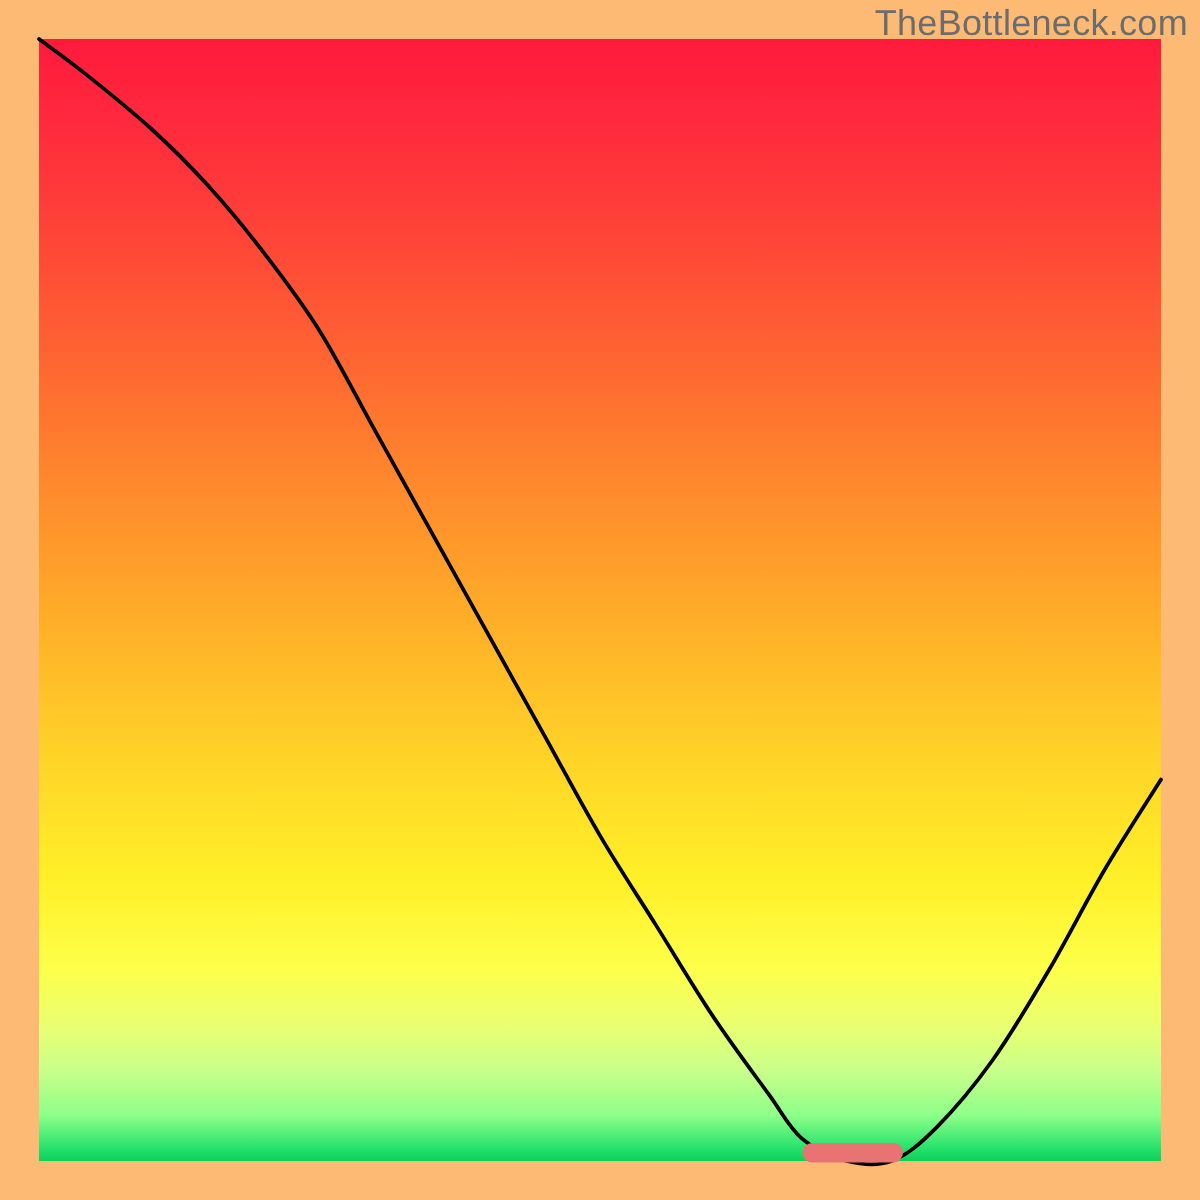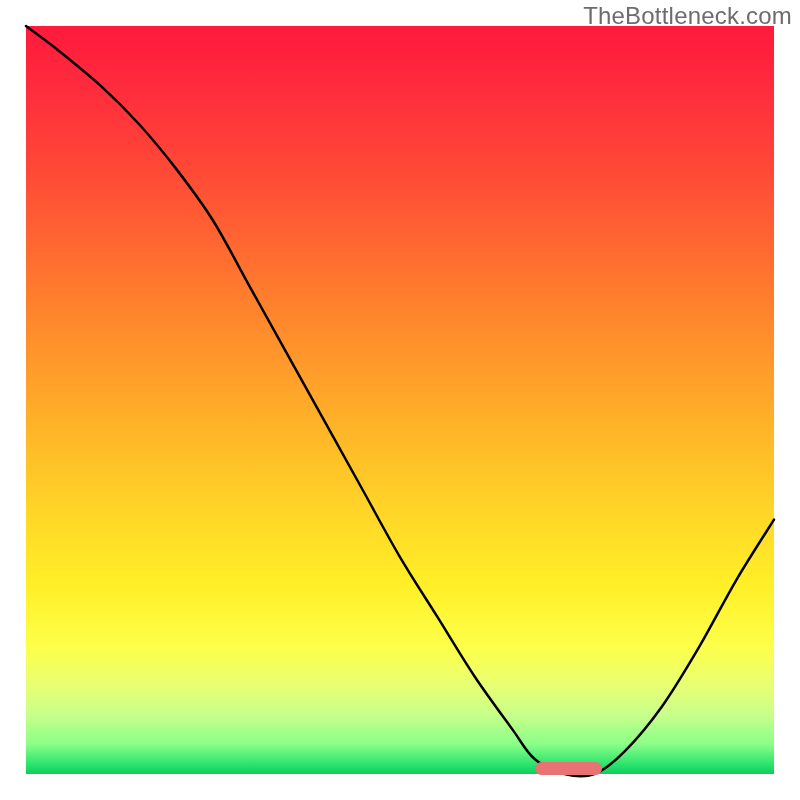--- a/index.html
+++ b/index.html
@@ -7,21 +7,21 @@
     padding: 0;
     width: 800px;
     height: 800px;
     background: #000;
     overflow: hidden;
     font-family: Arial, Helvetica, sans-serif;
   }
   .frame {
     position: absolute;
     inset: 0;
-    background: #ffffff;
+    background: #fdba74;
   }
   .plot-area {
     position: absolute;
     left: 26px;
     top: 26px;
     width: 748px;
     height: 748px;
     
     background: linear-gradient(to bottom,
       #ff1a3c 0%,

